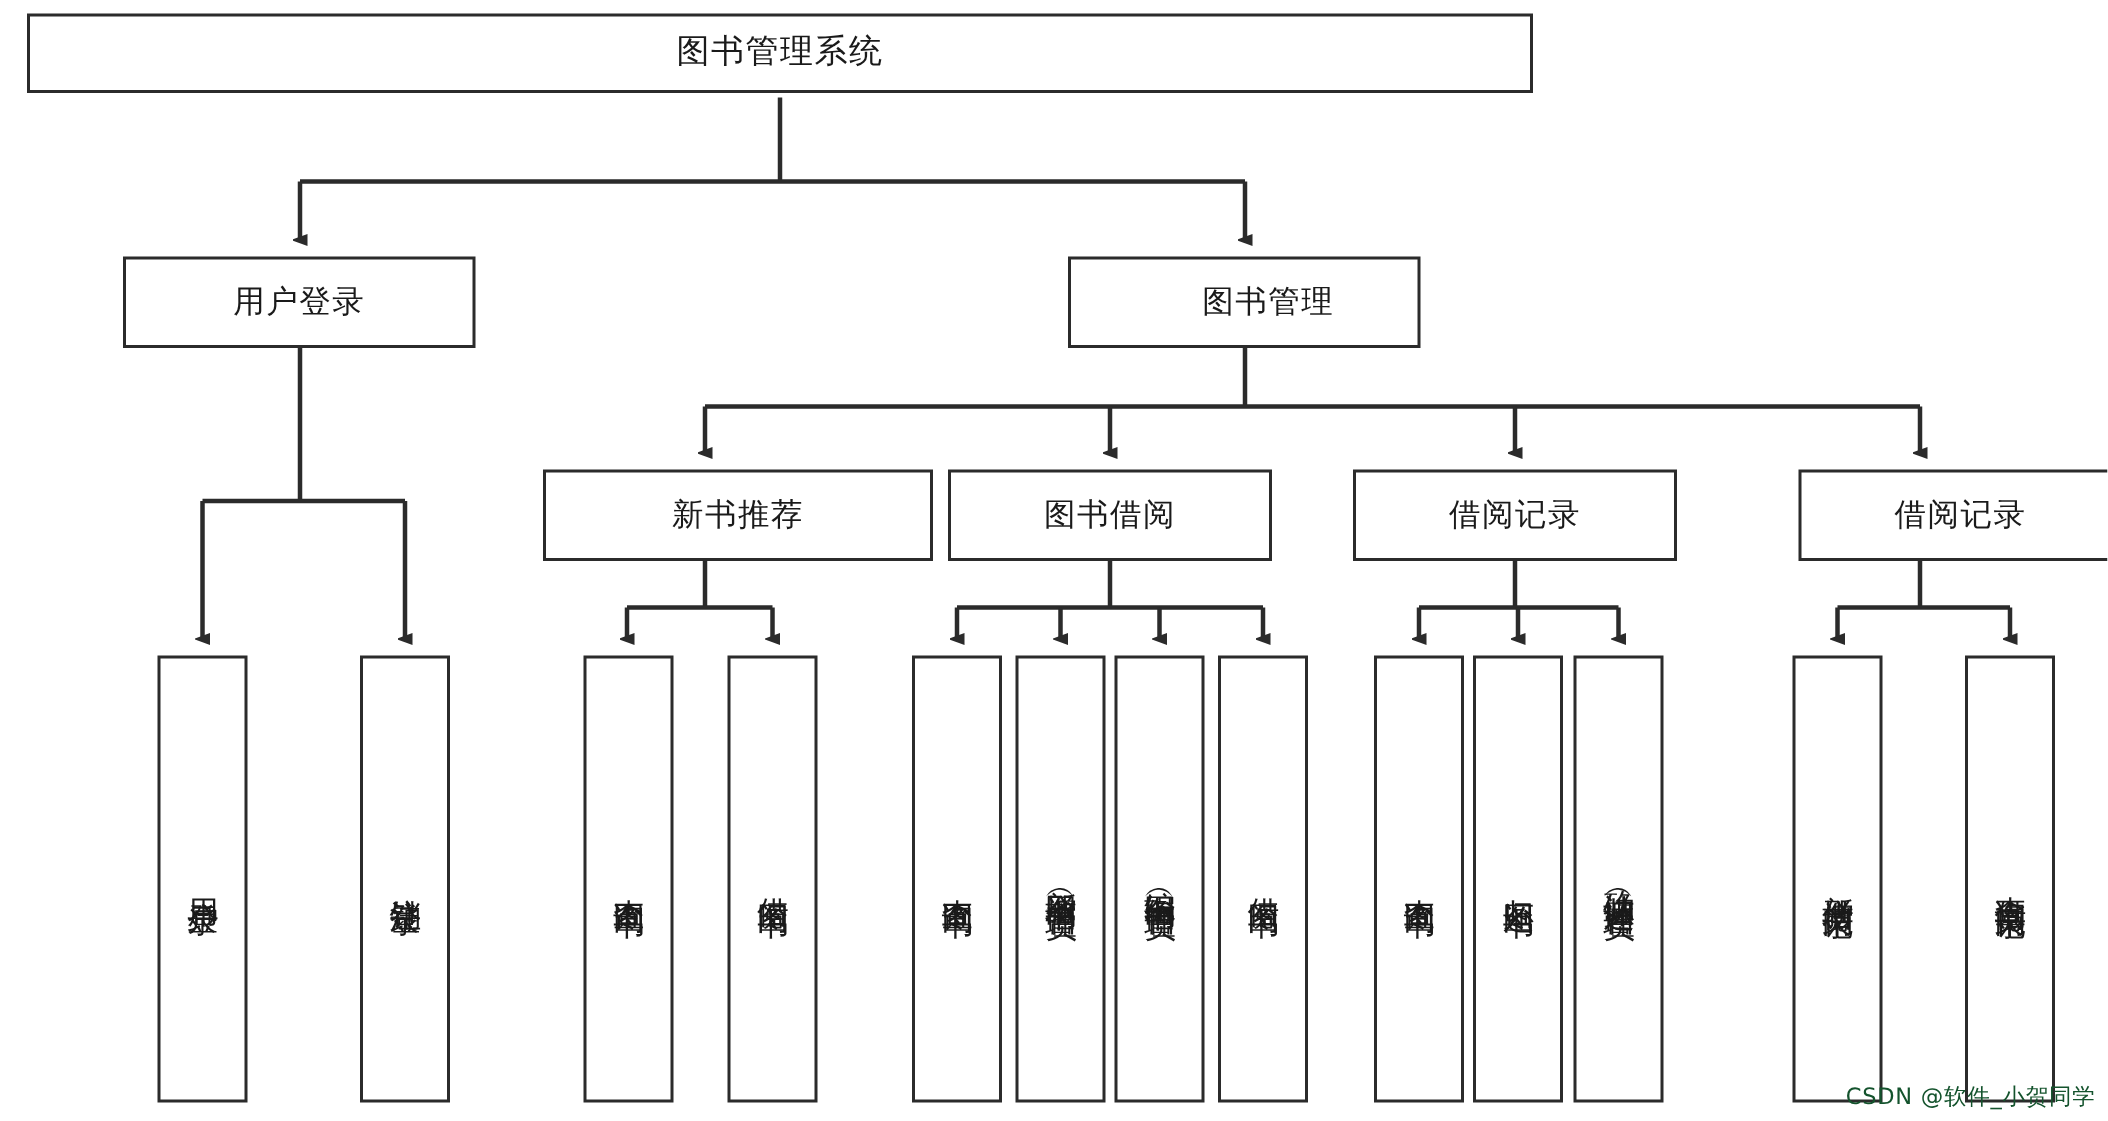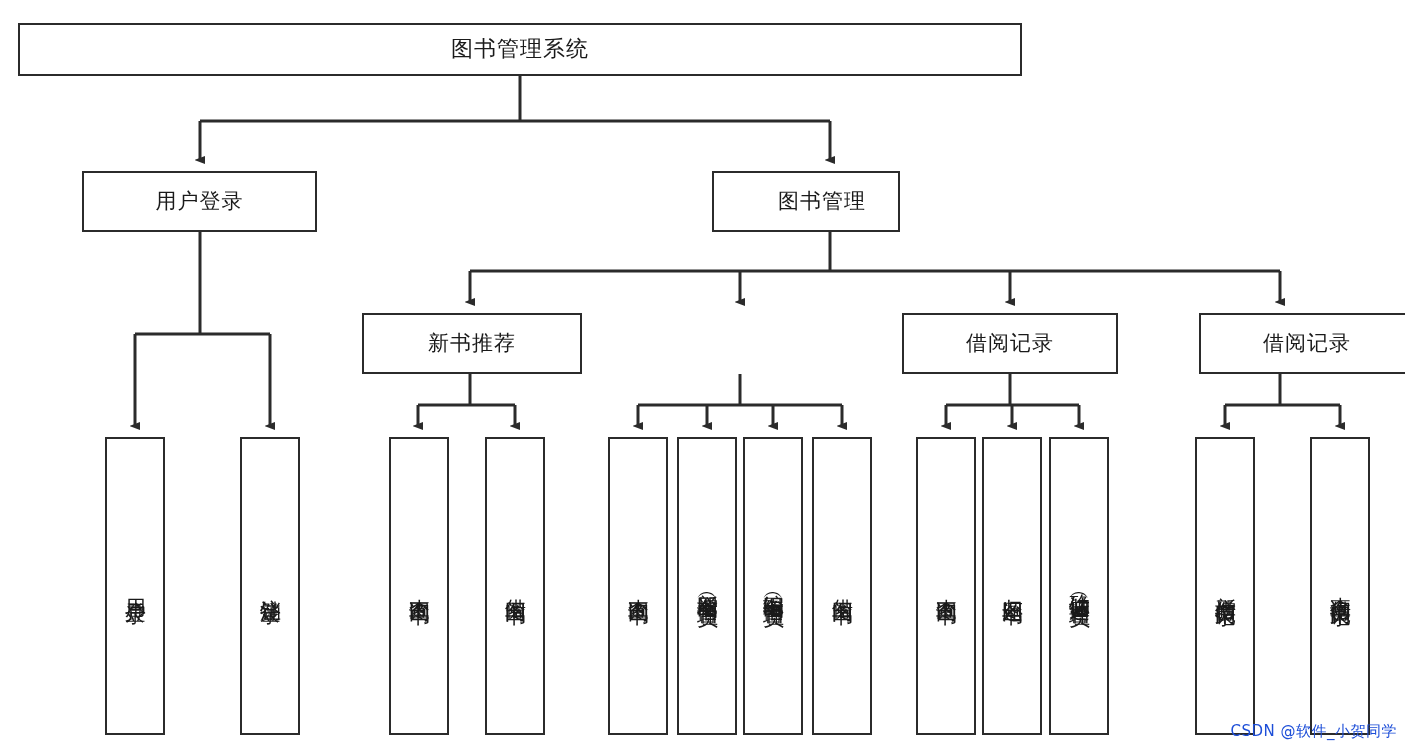--- a/index.html
+++ b/index.html
@@ -55,21 +55,21 @@
     line-height: 1.18;
     letter-spacing: 2px;
     white-space: nowrap;
     color: #1a1a1a;
   }
   #watermark {
     position: absolute;
     right: 8px;
     bottom: 6px;
     font-size: 15px;
-    color: #1d4ed8;
+    color: #14532d;
     letter-spacing: 0.5px;
     white-space: nowrap;
     user-select: none;
   }
 </style>
 </head>
 <body>
 
 <div id="diagram-root">
 
@@ -116,33 +116,36 @@
       <path d="M1012,405 L1012,426" marker-end="url(#arrowhead)"></path>
       <path d="M1079,405 L1079,426" marker-end="url(#arrowhead)"></path>
 
       <path d="M1280,374 L1280,405"></path>
       <path d="M1225,405 L1340,405"></path>
       <path d="M1225,405 L1225,426" marker-end="url(#arrowhead)"></path>
       <path d="M1340,405 L1340,426" marker-end="url(#arrowhead)"></path>
     </g>
   </svg>
 
-  <div class="node horiz root" style="left:18px; top:23px; width:1004px; height:53px;">
+  <div class="node horiz root" style="left:18px; top:9px; width:1004px; height:53px;">
     <span>图书管理系统</span>
   </div>
 
   <div class="node horiz" style="left:82px; top:171px; width:235px; height:61px;">
     <span>用户登录</span>
   </div>
-  <div class="node horiz" style="left:712px; top:171px; width:188px; height:61px;padding-left:32px;">
+  <div class="node horiz" style="left:712px; top:171px; width:235px; height:61px;padding-left:32px;">
     <span>图书管理</span>
   </div>
 
-  <div class="node horiz" style="left:362px; top:313px; width:220px; height:61px;">
+  <div class="node horiz" style="left:362px; top:313px; width:260px; height:61px;">
     <span>新书推荐</span>
+  </div>
+  <div class="node horiz" style="left:632px; top:313px; width:216px; height:61px;">
+    <span>图书借阅</span>
   </div>
   <div class="node horiz" style="left:902px; top:313px; width:216px; height:61px;">
     <span>借阅记录</span>
   </div>
   <div class="node horiz" style="left:1172px; top:313px; width:216px; height:61px;margin-left:27px;">
     <span>借阅记录</span>
   </div>
 
   <div class="node leaf" style="left:105px; top:437px; width:60px; height:298px;">
     <span class="leaf-label">用户登录</span>

